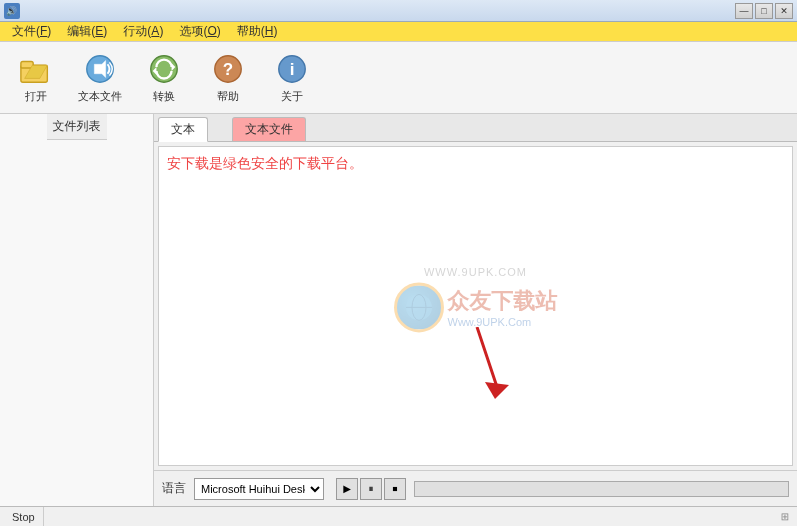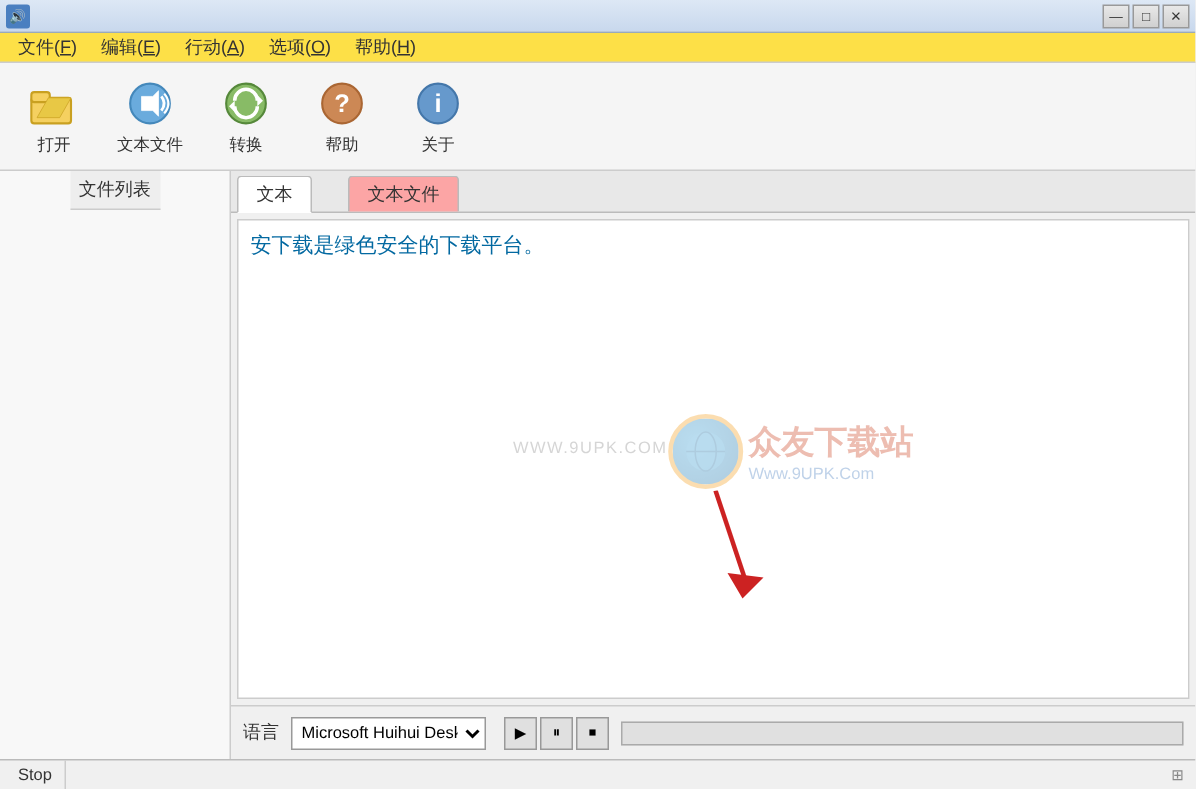--- a/index.html
+++ b/index.html
@@ -192,29 +192,30 @@
       background: white;
       border: 1px solid #ccc;
       margin: 4px;
       overflow: hidden;
     }
     .text-content {
       position: absolute;
       top: 8px;
       left: 8px;
       font-size: 14px;
-      color: #0369a1;
+      color: #ef4444;
       font-family: 'SimSun', 'Microsoft YaHei', sans-serif;
     }
     .watermark {
       position: absolute;
       top: 50%;
       left: 50%;
       transform: translate(-50%, -60%);
       display: flex;
+      flex-direction: column;
       align-items: center;
       opacity: 0.35;
       pointer-events: none;
     }
     .watermark-url-top {
       font-size: 11px;
       color: #888;
       margin-bottom: 4px;
       letter-spacing: 1px;
     }

